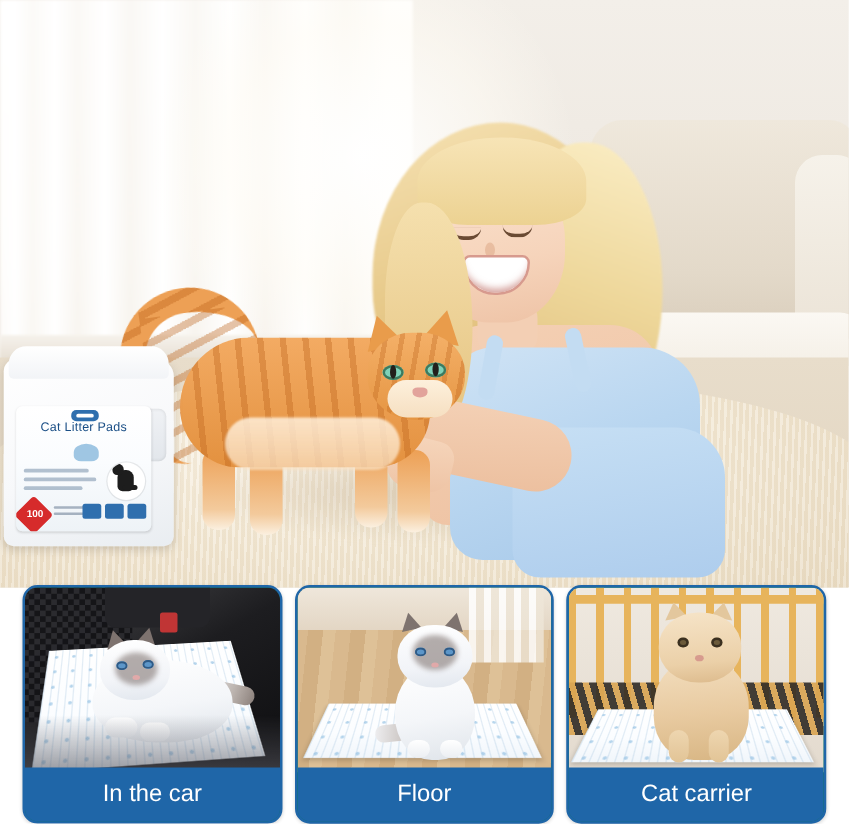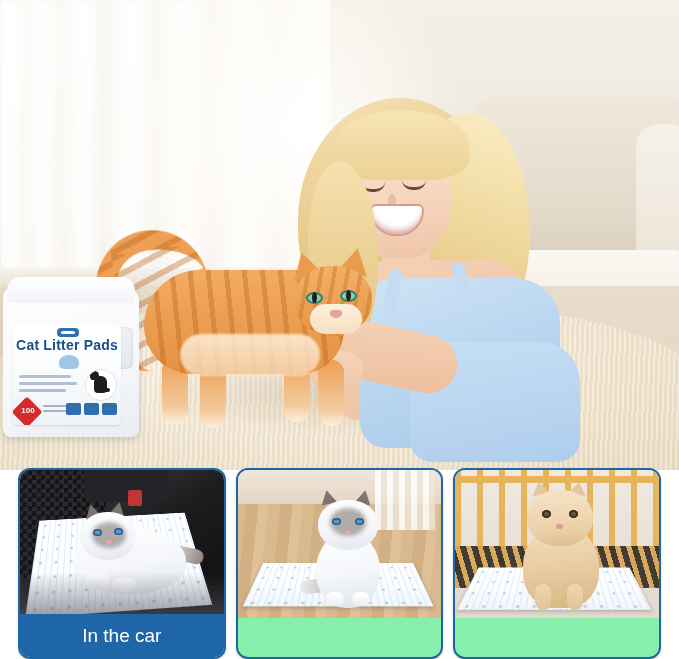--- a/index.html
+++ b/index.html
@@ -141,21 +141,21 @@
      background:linear-gradient(180deg,#ffffff 0%,#f2f4f7 100%);}
   .pack-hand{position:absolute;left:96px;top:40px;width:34px;height:42px;border-radius:6px;
      background:linear-gradient(180deg,#f0f2f5,#e2e6eb);box-shadow:inset 0 0 3px rgba(0,0,0,.12);}
   .pack-label{position:absolute;left:10px;top:38px;width:108px;height:100px;border-radius:5px;
      background:linear-gradient(180deg,#ffffff 0%,#fafcfe 45%,#eef3f7 100%);
      box-shadow:0 1px 2px rgba(0,0,0,.13);overflow:hidden;}
   .pk-logo{position:absolute;left:44px;top:3px;width:22px;height:9px;border-radius:4px;
      background:#2f6fae;}
   .pk-logo:after{content:"";position:absolute;left:4px;top:3px;width:14px;height:3px;background:#fff;border-radius:2px;}
   .pk-title{position:absolute;left:0;top:12px;width:108px;text-align:center;
-     font-size:14px;font-weight:bold;color:#1b4f86;letter-spacing:.2px;}
+     font-size:10px;font-weight:normal;color:#1b4f86;letter-spacing:.2px;}
   .pk-icon{position:absolute;left:46px;top:30px;width:20px;height:14px;border-radius:50% 50% 30% 30%;
      background:#9fc6e3;}
   .pk-bullets{position:absolute;left:6px;top:50px;width:62px;}
   .pk-bullet{height:3px;margin-bottom:4px;border-radius:2px;background:rgba(90,120,150,.45);}
   .pk-bullet.b1{width:52px;}.pk-bullet.b2{width:58px;}.pk-bullet.b3{width:47px;}
   .pk-catcircle{position:absolute;right:5px;top:45px;width:30px;height:30px;border-radius:50%;
      background:#fff;box-shadow:0 0 0 1px rgba(0,0,0,.08);overflow:hidden;}
   .pk-cat{position:absolute;left:8px;top:6px;width:13px;height:17px;border-radius:6px 6px 4px 4px;background:#1d1d1d;}
   .pk-cat:before{content:"";position:absolute;left:-4px;top:-5px;width:9px;height:9px;background:#1d1d1d;border-radius:50% 50% 40% 40%;}
   .pk-cat:after{content:"";position:absolute;left:4px;top:12px;width:12px;height:4px;background:#1d1d1d;border-radius:3px;}
@@ -165,21 +165,21 @@
      font-size:8px;font-weight:bold;transform:rotate(-45deg);}
   .pk-dims{position:absolute;left:30px;top:80px;width:34px;}
   .pk-dims i{display:block;height:2px;margin-bottom:3px;border-radius:1px;background:rgba(90,110,135,.5);}
   .pk-badges{position:absolute;right:4px;top:78px;display:flex;gap:3px;}
   .pk-badge{width:15px;height:12px;border-radius:2px;background:#2f6fae;}
 
   
   .panels{position:absolute;left:0;top:468px;width:679px;height:191px;display:flex;gap:10px;padding:0 18px;
           box-sizing:border-box;}
   .panel{flex:1;border:2px solid #1f66a8;border-radius:12px;overflow:hidden;position:relative;
-         background:#86efac;box-shadow:0 1px 3px rgba(0,0,0,.16);}
+         background:#0f766e;box-shadow:0 1px 3px rgba(0,0,0,.16);}
   .panel-img{position:absolute;left:0;top:0;right:0;height:148px;overflow:hidden;}
   .panel-cap{position:absolute;left:0;bottom:0;width:100%;height:43px;background:#1f66a8;
      display:flex;align-items:center;justify-content:center;}
   .panel-cap span{color:#fff;font-size:19px;line-height:20px;}
 
   
   .car-bg{position:absolute;inset:0;background:linear-gradient(150deg,#4c4c4f 0%,#1d1d20 48%,#0e0e10 100%);}
   .car-seatback{position:absolute;left:-6px;top:-4px;width:92px;height:112px;border-radius:10px;
      background:repeating-conic-gradient(#2b2b2f 0 25%,#141417 0 50%) 0 0/9px 9px;opacity:.95;}
   .car-head{position:absolute;left:64px;top:-10px;width:84px;height:42px;border-radius:8px;background:#242428;}
@@ -381,20 +381,23 @@
           <div class="rag-paw" style="left:52px;top:104px;width:18px;height:14px;"></div>
           <div class="rag-ear" style="left:20px;top:2px;transform:rotate(-12deg);"></div>
           <div class="rag-ear" style="left:56px;top:2px;transform:rotate(12deg);"></div>
           <div class="rag-head" style="left:18px;top:12px;width:60px;height:50px;"></div>
           <div class="rag-mask" style="left:30px;top:20px;width:36px;height:28px;"></div>
           <div class="rag-eye" style="left:32px;top:30px;"></div>
           <div class="rag-eye" style="left:55px;top:30px;"></div>
           <div class="rag-nose" style="left:45px;top:42px;"></div>
         </div>
       </div>
+      <div class="panel-cap" style="background: rgb(31, 102, 168);">
+        <span style="color: rgb(255, 255, 255);">Floor</span>
+      </div>
     </div>
 
     <div class="panel" style="border-color: rgb(31, 102, 168);">
       <div class="panel-img">
         <div class="cage-bg"></div>
         <div class="cage-bars"></div>
         <div class="cage-rail"></div>
         <div class="cage-grate"></div>
         <div class="pad" style="left:14px;top:88px;width:170px;height:56px;transform:perspective(150px) rotateX(42deg);">
           <div class="pad-lines"></div>
@@ -405,15 +408,18 @@
           <div class="bsh-leg" style="left:26px;top:104px;width:16px;height:26px;"></div>
           <div class="bsh-leg" style="left:58px;top:104px;width:16px;height:26px;"></div>
           <div class="bsh-ear" style="left:22px;top:2px;transform:rotate(-10deg);"></div>
           <div class="bsh-ear" style="left:60px;top:2px;transform:rotate(10deg);"></div>
           <div class="bsh-head" style="left:18px;top:10px;width:66px;height:56px;"></div>
           <div class="bsh-eye" style="left:33px;top:30px;"></div>
           <div class="bsh-eye" style="left:60px;top:30px;"></div>
           <div class="bsh-nose" style="left:47px;top:44px;"></div>
         </div>
       </div>
+      <div class="panel-cap" style="background: rgb(31, 102, 168);">
+        <span style="color: rgb(255, 255, 255);">Cat carrier</span>
+      </div>
     </div>
   </div>
 </div>
 
 </body></html>

